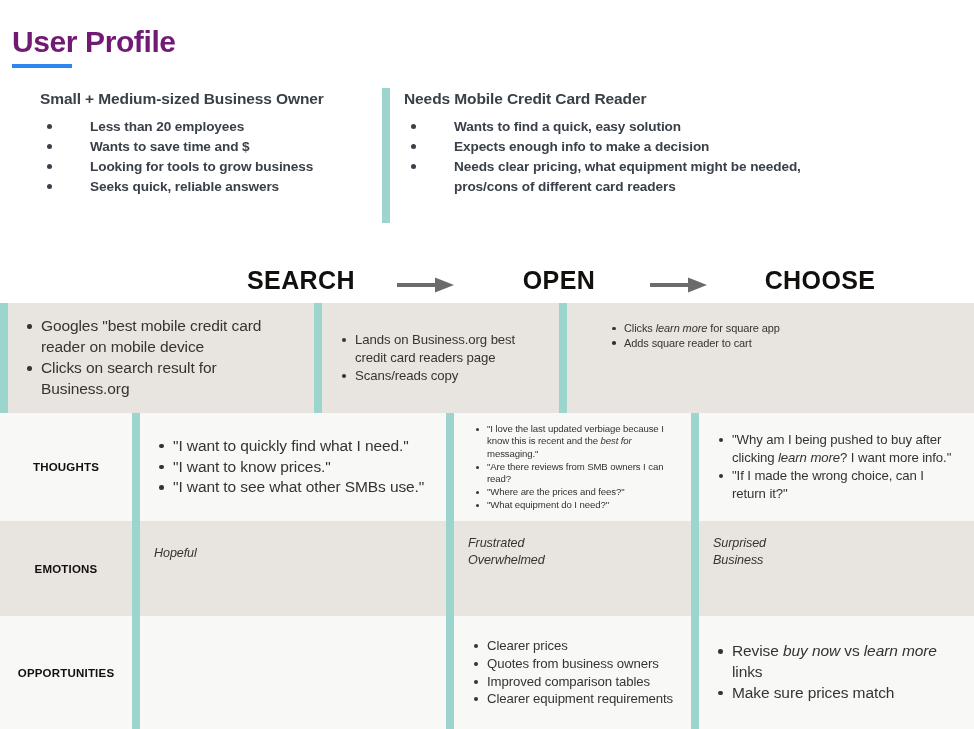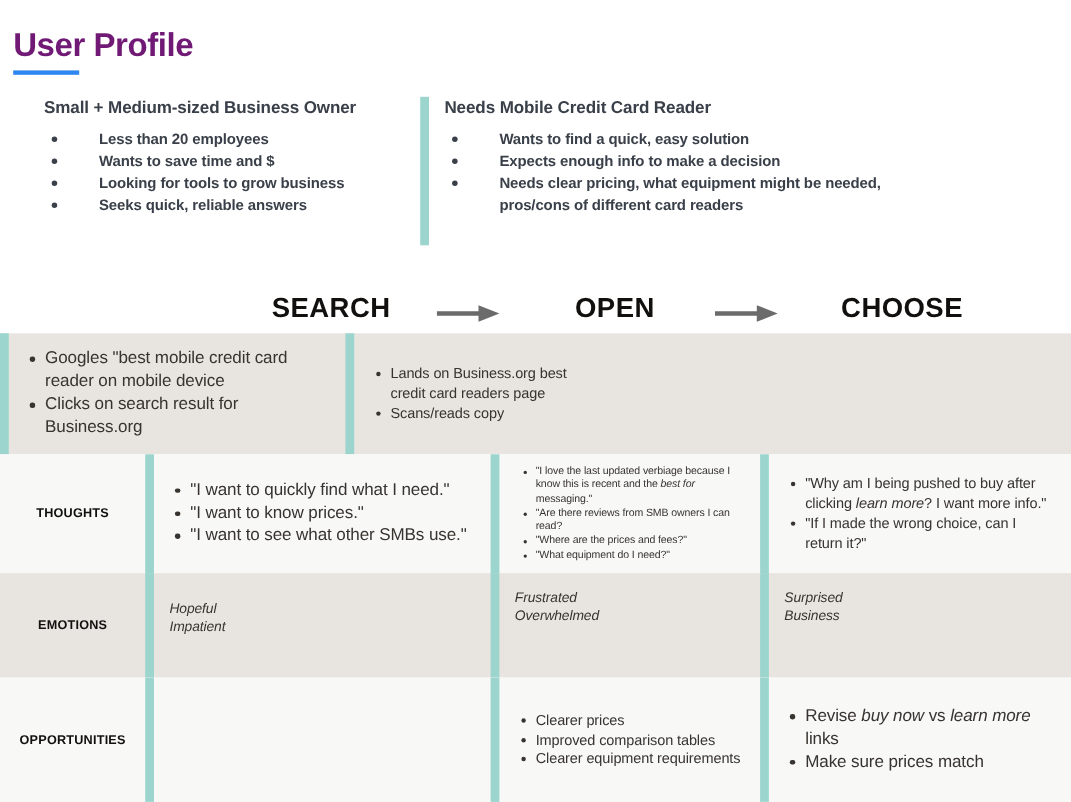--- a/index.html
+++ b/index.html
@@ -313,20 +313,29 @@
       </div>
       <div class="cell c2">
         <div class="divider"></div>
         <div class="cell-inner">
           <ul class="cell-list sz-md">
             <li>Lands on Business.org best credit card readers page</li>
             <li>Scans/reads copy</li>
           </ul>
         </div>
       </div>
+      <div class="cell c3">
+        <div class="divider"></div>
+        <div class="cell-inner top" style="padding-left:46px;padding-top:18px;">
+          <ul class="cell-list sz-sm">
+            <li>Clicks <em>learn more</em> for square app</li>
+            <li>Adds square reader to cart</li>
+          </ul>
+        </div>
+      </div>
     </div>
 
     <div class="row plain row-thoughts">
       <div class="row-label">THOUGHTS</div>
       <div class="cell c1">
         <div class="divider"></div>
         <div class="cell-inner">
           <ul class="cell-list sz-lg">
             <li>"I want to quickly find what I need."</li>
             <li>"I want to know prices."</li>
@@ -355,21 +364,20 @@
         </div>
       </div>
     </div>
 
     <div class="row shaded row-emotions">
       <div class="row-label">EMOTIONS</div>
       <div class="cell c1">
         <div class="divider"></div>
         <div class="cell-inner top" style="padding-top:24px;">
           <div class="emotion-line">Hopeful</div>
-          <div class="emotion-line">Impatient</div>
         </div>
       </div>
       <div class="cell c2">
         <div class="divider"></div>
         <div class="cell-inner top" style="">
           <div class="emotion-line">Frustrated</div>
           <div class="emotion-line">Overwhelmed</div>
         </div>
       </div>
       <div class="cell c3">
@@ -385,20 +393,21 @@
       <div class="row-label">OPPORTUNITIES</div>
       <div class="cell c1">
         <div class="divider"></div>
         <div class="cell-inner"></div>
       </div>
       <div class="cell c2">
         <div class="divider"></div>
         <div class="cell-inner">
           <ul class="cell-list sz-md">
             <li>Clearer prices</li>
+            <li>Quotes from business owners</li>
             <li>Improved comparison tables</li>
             <li>Clearer equipment requirements</li>
           </ul>
         </div>
       </div>
       <div class="cell c3">
         <div class="divider"></div>
         <div class="cell-inner">
           <ul class="cell-list sz-lg">
             <li>Revise <em>buy now</em> vs <em>learn more</em> links</li>

